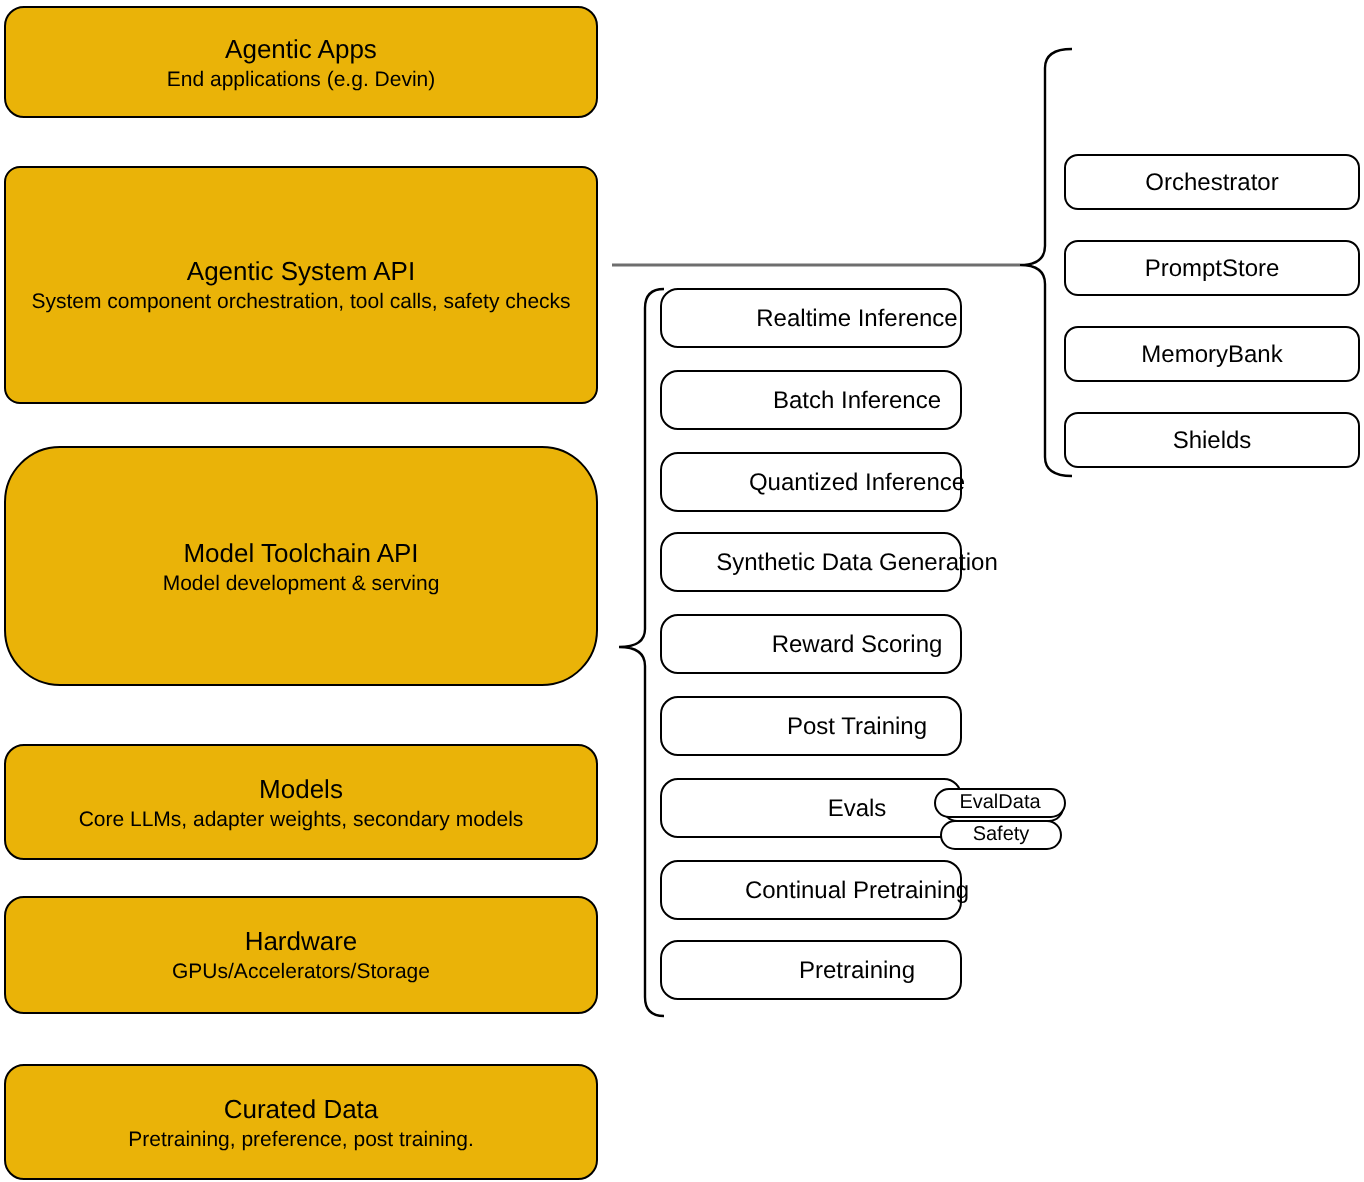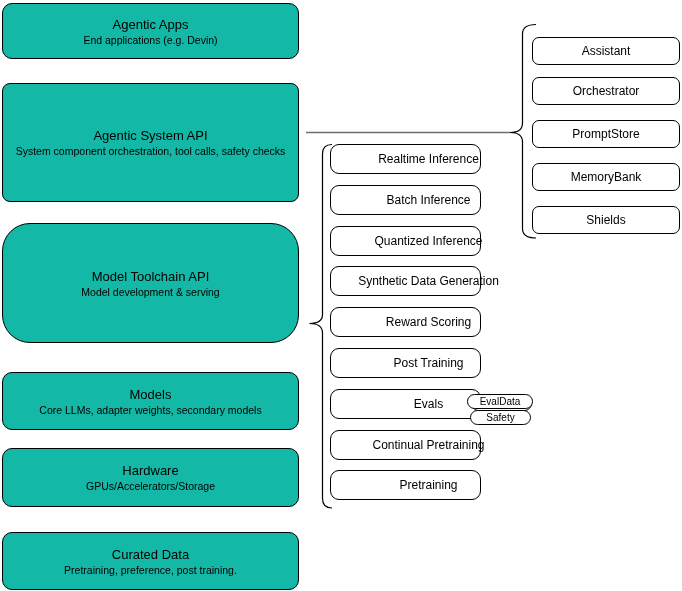--- a/index.html
+++ b/index.html
@@ -18,21 +18,21 @@
     width: 682px; height: 591px;
     pointer-events: none;
   }
   .overlay path { fill: none; }
   .overlay .brace { stroke: #000000; stroke-width: 1.2; }
   .overlay .connector { stroke: #6e6e6e; stroke-width: 1.4; }
 
   .node {
     position: absolute;
     box-sizing: border-box;
-    background: #14b8a6;
+    background: #eab308;
     border: 1px solid #000000;
     display: flex;
     flex-direction: column;
     align-items: center;
     justify-content: center;
     text-align: center;
   }
   .node .t {
     font-size: 13px;
     line-height: 17px;
@@ -120,19 +120,18 @@
   <div class="leaf mid" style="top:307px">Reward Scoring</div>
   <div class="leaf mid" style="top:348px">Post Training</div>
   <div class="leaf mid" style="top:389px">Evals</div>
   <div class="leaf mid" style="top:430px">Continual Pretraining</div>
   <div class="leaf mid" style="top:470px">Pretraining</div>
 
   <div class="pill" style="left:471px;top:396px;width:61px;height:15px">Harness</div>
   <div class="pill" style="left:467px;top:394px;width:66px;height:15px">EvalData</div>
   <div class="pill" style="left:470px;top:410px;width:61px;height:15px">Safety</div>
 
-  <div class="leaf rightcol" style="top:37px">Assistant</div>
   <div class="leaf rightcol" style="top:77px">Orchestrator</div>
   <div class="leaf rightcol" style="top:120px">PromptStore</div>
   <div class="leaf rightcol" style="top:163px">MemoryBank</div>
   <div class="leaf rightcol" style="top:206px">Shields</div>
 
 </div>
 
 </body></html>

